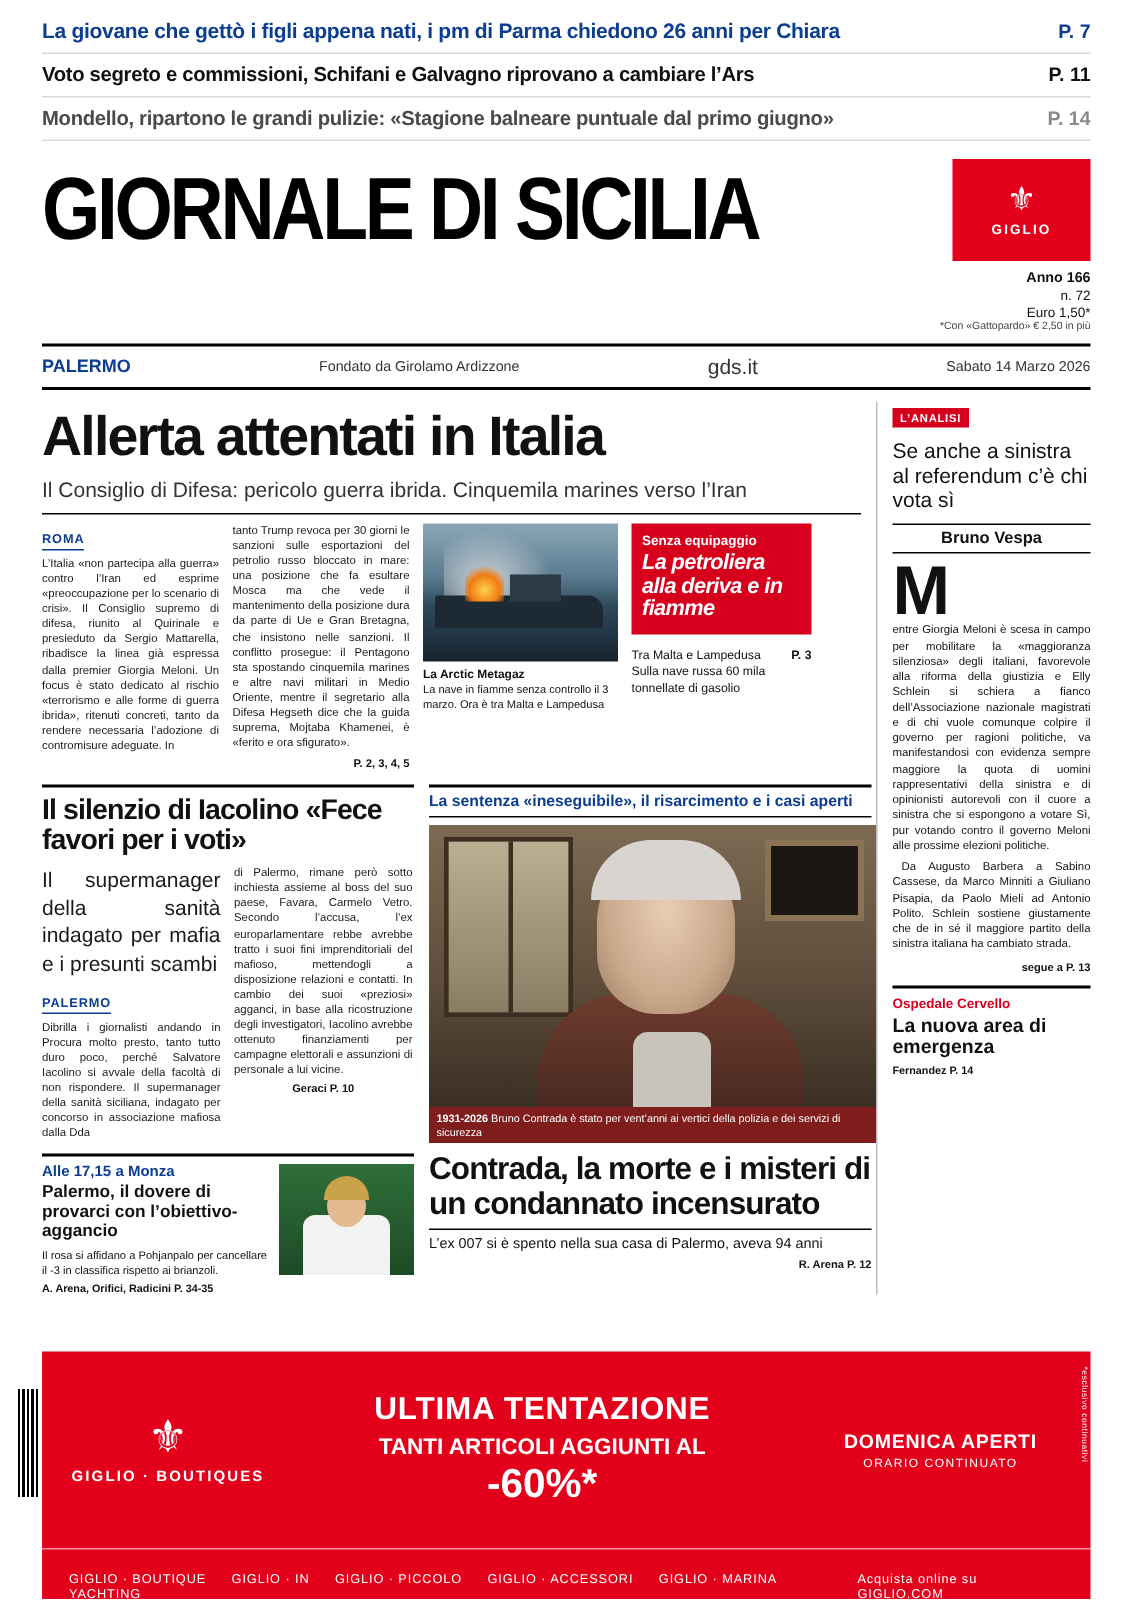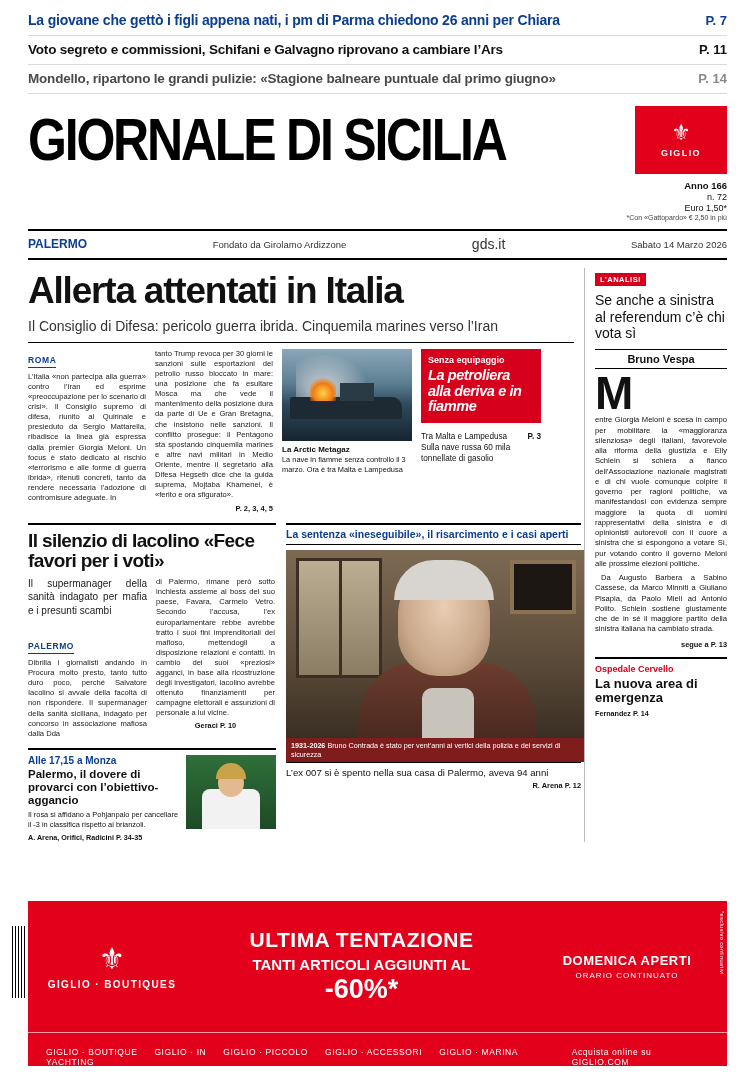--- a/index.html
+++ b/index.html
@@ -357,21 +357,21 @@
           </div>
         </div>
       </div>
 
       <div class="band2">
 
         <div class="band2-left">
           <h2 class="sub-headline">Il silenzio di Iacolino «Fece favori per i voti»</h2>
           <div class="two-cols">
             <div class="c">
-              <div class="body-text" style="font-size:10px;margin-bottom:18px;">Il supermanager della sanità indagato per mafia e i presunti scambi</div>
+              <div class="body-text" style="font-size:14px;margin-bottom:6px;">Il supermanager della sanità indagato per mafia e i presunti scambi</div>
               <div class="kicker">PALERMO</div>
               <div class="body-text">Dibrilla i giornalisti andando in Procura molto presto, tanto tutto duro poco, perché Salvatore Iacolino si avvale della facoltà di non rispondere. Il supermanager della sanità siciliana, indagato per concorso in associazione mafiosa dalla Dda</div>
             </div>
             <div class="c">
               <div class="body-text">di Palermo, rimane però sotto inchiesta assieme al boss del suo paese, Favara, Carmelo Vetro. Secondo l’accusa, l’ex europarlamentare rebbe avrebbe tratto i suoi fini imprenditoriali del mafioso, mettendogli a disposizione relazioni e contatti. In cambio dei suoi «preziosi» agganci, in base alla ricostruzione degli investigatori, Iacolino avrebbe ottenuto finanziamenti per campagne elettorali e assunzioni di personale a lui vicine.</div>
               <div class="geraci">Geraci  P. 10</div>
             </div>
           </div>
 
           <div class="monza">
@@ -397,20 +397,21 @@
             <div class="pm-frame"></div>
             <div class="pm-body"></div>
             <div class="pm-shirt"></div>
             <div class="pm-head"></div>
             <div class="pm-hair"></div>
           </div>
           <div class="pm-caption">
             <b>1931-2026</b>
             <span>Bruno Contrada è stato per vent’anni ai vertici della polizia e dei servizi di sicurezza</span>
           </div>
+          <h2 class="contrada">Contrada, la morte e i misteri di un condannato incensurato</h2>
           <div class="contrada-sub">L’ex 007 si è spento nella sua casa di Palermo, aveva 94 anni</div>
           <div class="contrada-by">R. Arena  P. 12</div>
         </div>
 
       </div>
     </div>
 
     <div class="right-col">
       <div class="analisi-kicker">L’ANALISI</div>
       <div class="analisi-title">Se anche a sinistra al referendum c’è chi vota sì</div>

